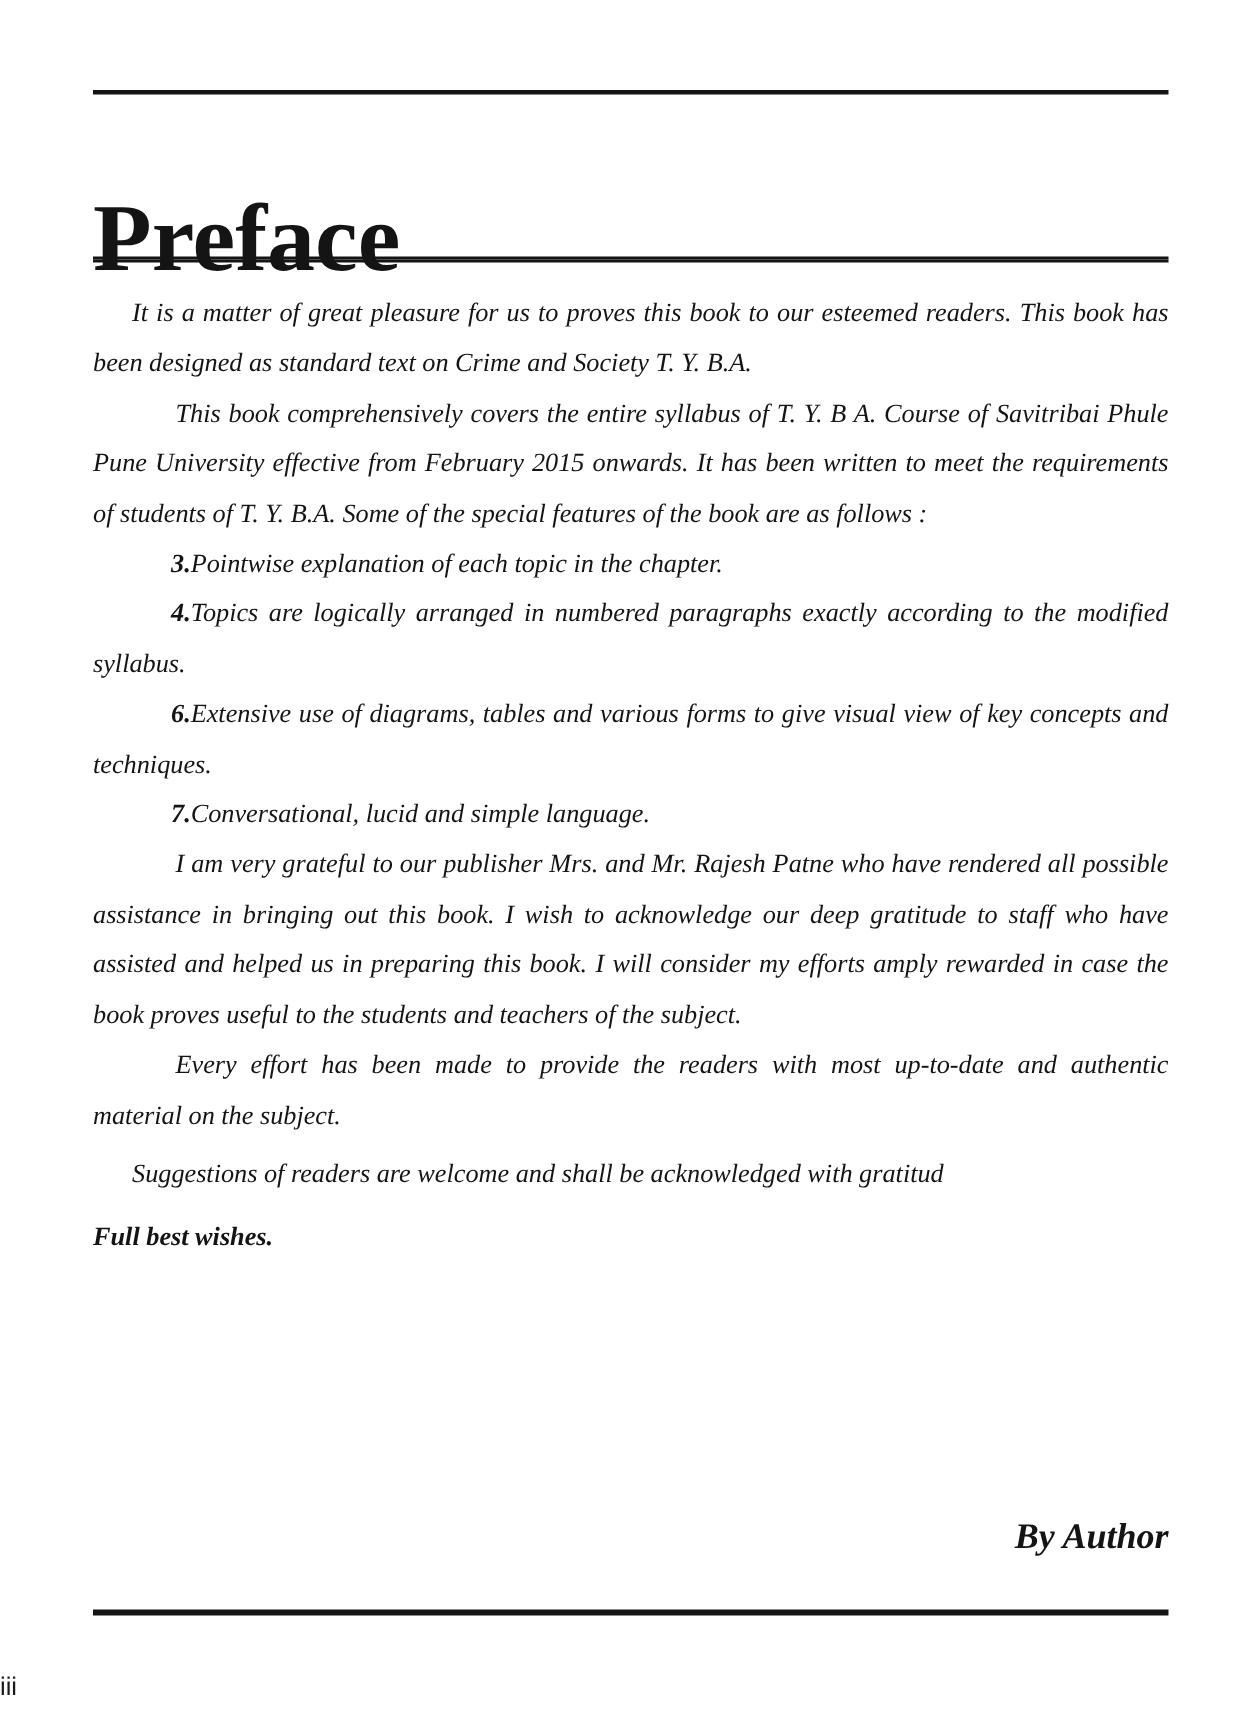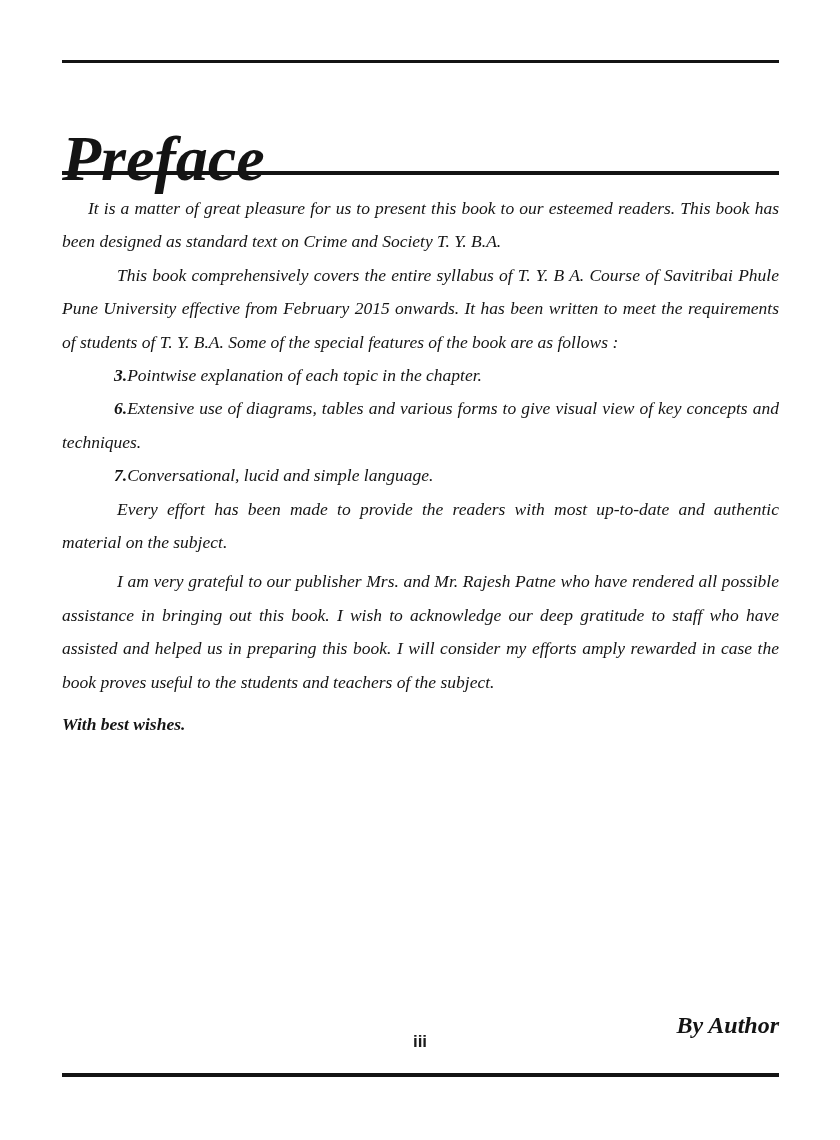--- a/index.html
+++ b/index.html
@@ -20,21 +20,20 @@
     right: 61px;
     top: 60px;
     border-top: 3px solid #141414;
   }
   .page-title {
     position: absolute;
     left: 62px;
     top: 74px;
     font-size: 64px;
     font-weight: bold;
-    font-style: italic;
     line-height: 1.3;
     letter-spacing: 0px;
   }
   .rule-double {
     position: absolute;
     left: 62px;
     right: 61px;
     top: 171px;
     height: 2px;
     border-top: 2px solid #141414;
@@ -75,48 +74,50 @@
     position: absolute;
     left: 62px;
     right: 61px;
     top: 1073px;
     border-top: 4px solid #141414;
   }
   .page-number {
     position: absolute;
     left: 0;
     right: 0;
-    top: 1032px;
-    text-align: center;
+    top: 1115px;
+    text-align: left;
     font-family: "Liberation Sans", sans-serif;
-    font-weight: bold;
+    font-weight: normal;
     font-size: 17px;
     color: #1a1a1a;
   }
 </style>
 </head>
 <body>
 
 <div class="page">
 
   <div class="rule-top"></div>
 
   <h1 class="page-title">Preface</h1>
 
   <div class="rule-double"></div>
 
   <div class="body-content" id="body-content">
-      <p class="indent-small">It is a matter of great pleasure for us to present this book to our esteemed readers. This book has been designed as standard text on Crime and Society T. Y. B.A.</p>
+      <p class="indent-small">It is a matter of great pleasure for us to proves this book to our esteemed readers. This book has been designed as standard text on Crime and Society T. Y. B.A.</p>
       <p class="indent-large">This book comprehensively covers the entire syllabus of T. Y. B A. Course of Savitribai Phule Pune University effective from February 2015 onwards. It has been written to meet the requirements of students of T. Y. B.A. Some of the special features of the book are as follows :</p>
       <p class="list-item"><span class="list-num">3.</span>Pointwise explanation of each topic in the chapter.</p>
+      <p class="list-item"><span class="list-num">4.</span>Topics are logically arranged in numbered paragraphs exactly according to the modified syllabus.</p>
       <p class="list-item"><span class="list-num">6.</span>Extensive use of diagrams, tables and various forms to give visual view of key concepts and techniques.</p>
       <p class="list-item"><span class="list-num">7.</span>Conversational, lucid and simple language.</p>
+      <p class="indent-large">I am very grateful to our publisher Mrs. and Mr. Rajesh Patne who have rendered all possible assistance in bringing out this book. I wish to acknowledge our deep gratitude to staff who have assisted and helped us in preparing this book. I will consider my efforts amply rewarded in case the book proves useful to the students and teachers of the subject.</p>
       <p class="indent-large">Every effort has been made to provide the readers with most up-to-date and authentic material on the subject.</p>
-      <p class="indent-large">I am very grateful to our publisher Mrs. and Mr. Rajesh Patne who have rendered all possible assistance in bringing out this book. I wish to acknowledge our deep gratitude to staff who have assisted and helped us in preparing this book. I will consider my efforts amply rewarded in case the book proves useful to the students and teachers of the subject.</p>
-      <p class="indent-none bold">With best wishes.</p>
+      <p class="indent-small">Suggestions of readers are welcome and shall be acknowledged with gratitud</p>
+      <p class="indent-none bold">Full best wishes.</p>
     </div>
 
   <div class="byline">By Author</div>
 
   <div class="rule-bottom"></div>
 
   <div class="page-number">iii</div>
 
 </div>
 

